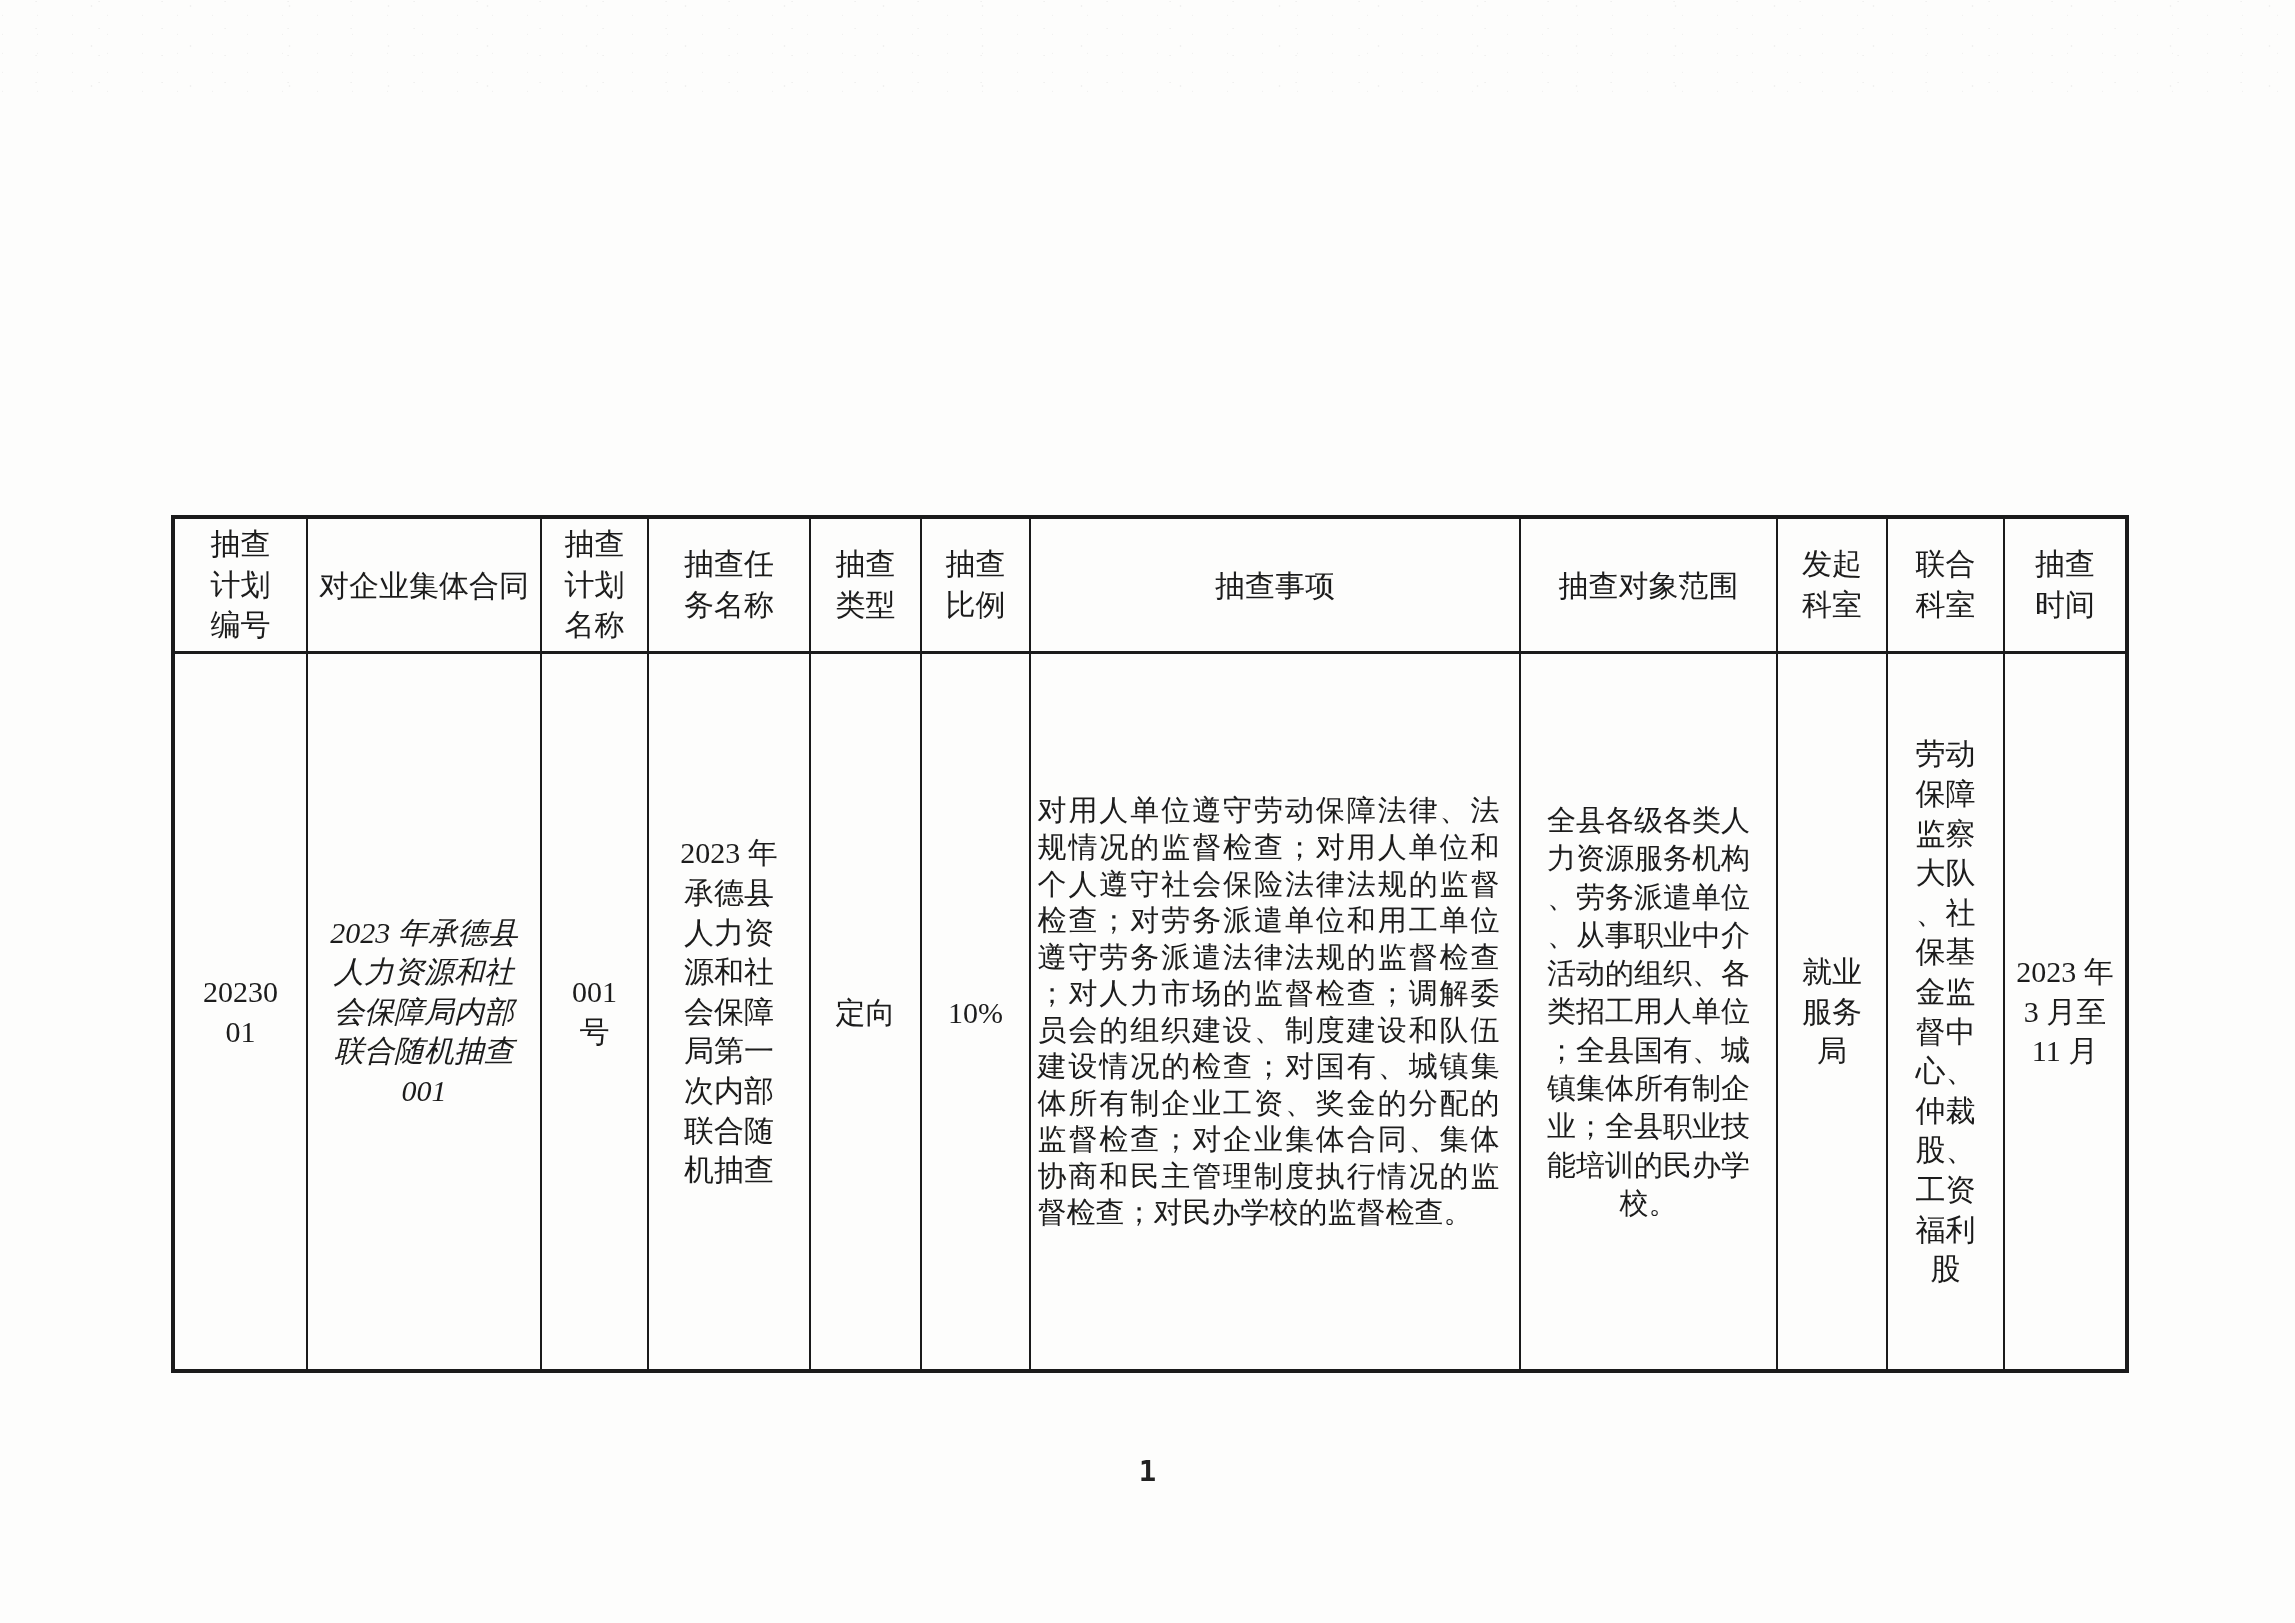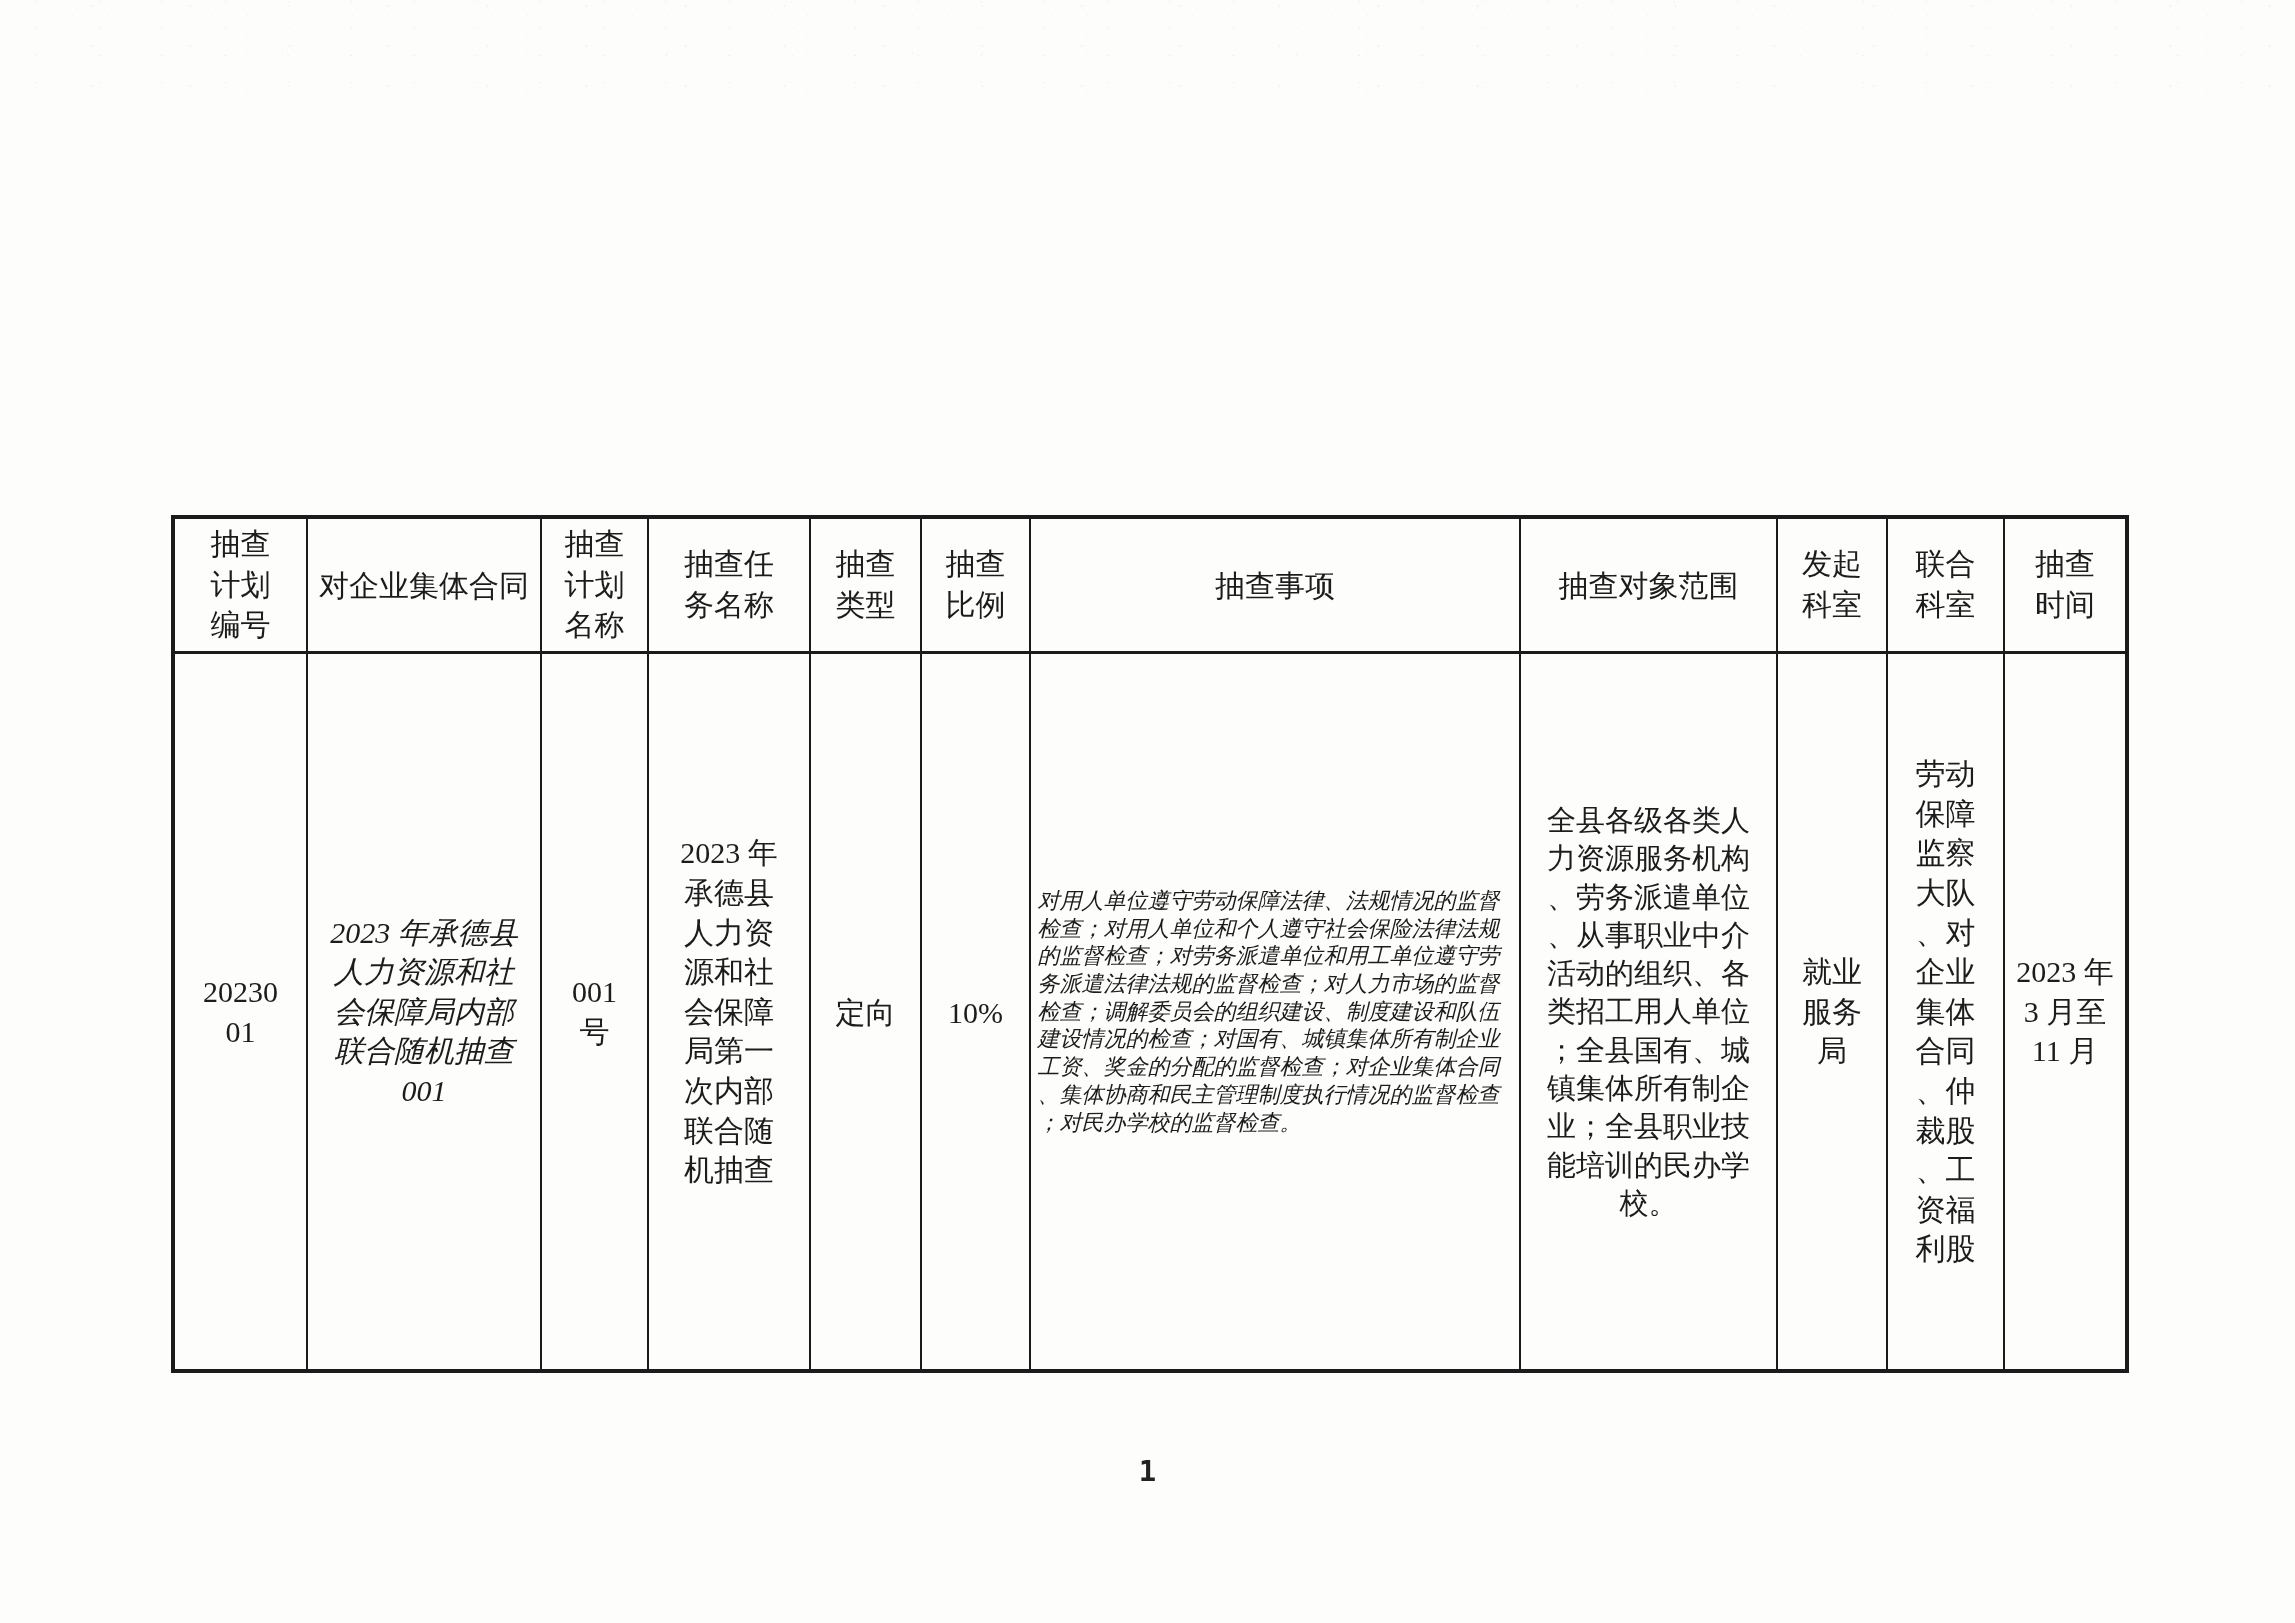--- a/index.html
+++ b/index.html
@@ -101,23 +101,22 @@
   td:nth-child(2) .cellwrap { max-width: 191px; font-style: italic; }
   td:nth-child(3) .cellwrap { max-width: 64px; }
   td:nth-child(4) .cellwrap { max-width: 99px; }
   td:nth-child(9) .cellwrap { max-width: 65px; }
   td:nth-child(10) .cellwrap { max-width: 64px; }
   td:nth-child(11) .cellwrap { max-width: 102px; }
   td:nth-child(7) { text-align: left; }
   td:nth-child(7) .cellwrap {
     max-width: 462px;
     text-align: justify;
-    font-size: 22px;
+    font-size: 29px;
     line-height: 1.26;
-    font-style: italic;
   }
   td:nth-child(8) .cellwrap {
     max-width: 207px;
     font-size: 29px;
     text-align: center;
   }
   .page-number {
     position: absolute;
     top: 1454px;
     left: 0;
@@ -170,21 +169,21 @@
       <tr>
         <td><span class="cellwrap">2023001</span></td>
         <td><span class="cellwrap">2023 年承德县人力资源和社会保障局内部联合随机抽查 001</span></td>
         <td><span class="cellwrap">001 号</span></td>
         <td><span class="cellwrap">2023 年承德县人力资源和社会保障局第一次内部联合随机抽查</span></td>
         <td><span class="cellwrap">定向</span></td>
         <td><span class="cellwrap">10%</span></td>
         <td><span class="cellwrap">对用人单位遵守劳动保障法律、法规情况的监督检查；对用人单位和个人遵守社会保险法律法规的监督检查；对劳务派遣单位和用工单位遵守劳务派遣法律法规的监督检查；对人力市场的监督检查；调解委员会的组织建设、制度建设和队伍建设情况的检查；对国有、城镇集体所有制企业工资、奖金的分配的监督检查；对企业集体合同、集体协商和民主管理制度执行情况的监督检查；对民办学校的监督检查。</span></td>
         <td><span class="cellwrap">全县各级各类人力资源服务机构、劳务派遣单位、从事职业中介活动的组织、各类招工用人单位；全县国有、城镇集体所有制企业；全县职业技能培训的民办学校。</span></td>
         <td><span class="cellwrap">就业服务局</span></td>
-        <td><span class="cellwrap">劳动保障监察大队、对企业集体合同、仲裁股、工资福利股</span></td>
+        <td><span class="cellwrap">劳动保障监察大队、社保基金监督中心、仲裁股、工资福利股</span></td>
         <td><span class="cellwrap">2023 年 3 月至 11 月</span></td>
       </tr>
     </tbody>
   </table>
 
   <div class="page-number">1</div>
 
 </div>
 
 

